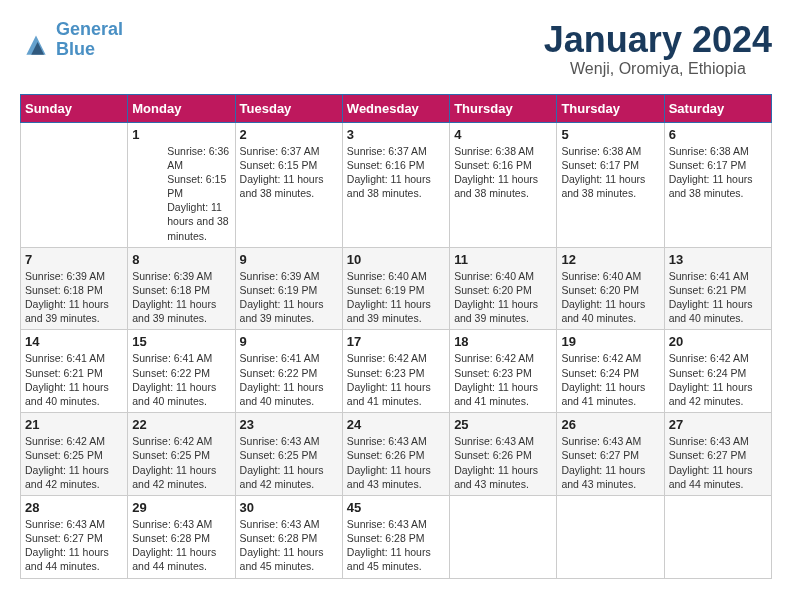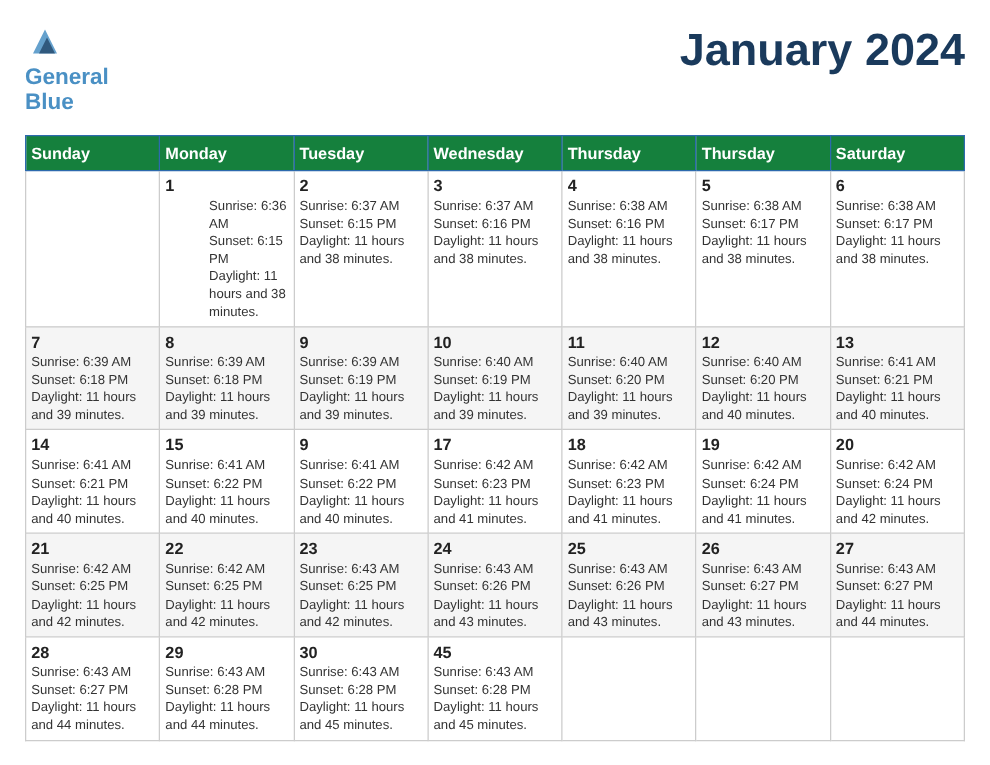--- a/index.html
+++ b/index.html
@@ -11,23 +11,22 @@
       padding: 20px;
     }
     .header {
       display: flex;
       justify-content: space-between;
       align-items: flex-start;
       margin-bottom: 16px;
     }
     .logo {
       display: flex;
-      align-items: flex-start;
+      align-items: flex-end;
       gap: 4px;
-      flex-direction: column;
     }
     .logo-text {
       font-size: 18px;
       font-weight: bold;
       color: #1a3a5c;
       line-height: 1.1;
     }
     .logo-text span {
       color: #4a90c4;
     }
@@ -47,21 +46,21 @@
     .subtitle {
       font-size: 16px;
       color: #555;
     }
     table {
       width: 100%;
       border-collapse: collapse;
       font-size: 11px;
     }
     thead tr th {
-      background-color: #15803d;
+      background-color: #be185d;
       color: #fff;
       padding: 6px 4px;
       text-align: left;
       font-size: 13px;
       font-weight: bold;
       border: 1px solid #2d6aad;
     }
     tbody tr td {
       border: 1px solid #ccc;
       vertical-align: top;
@@ -100,20 +99,21 @@
       <polygon points="8,28 20,4 32,28" fill="#4a90c4" opacity="0.85"></polygon>
       <polygon points="14,28 22,12 30,28" fill="#1a3a5c" opacity="0.7"></polygon>
     </svg>
     <div class="logo-text">
       <div><span>General</span></div>
       <div style="color:#4a90c4">Blue</div>
     </div>
   </div>
   <div class="title-block">
     <div class="month-title">January 2024</div>
+    <div class="subtitle">Wenji, Oromiya, Ethiopia</div>
   </div>
 </div>
 
 <table>
   <thead>
     <tr>
     <th>Sunday</th>
         <th>Monday</th>
         <th>Tuesday</th>
         <th>Wednesday</th>

